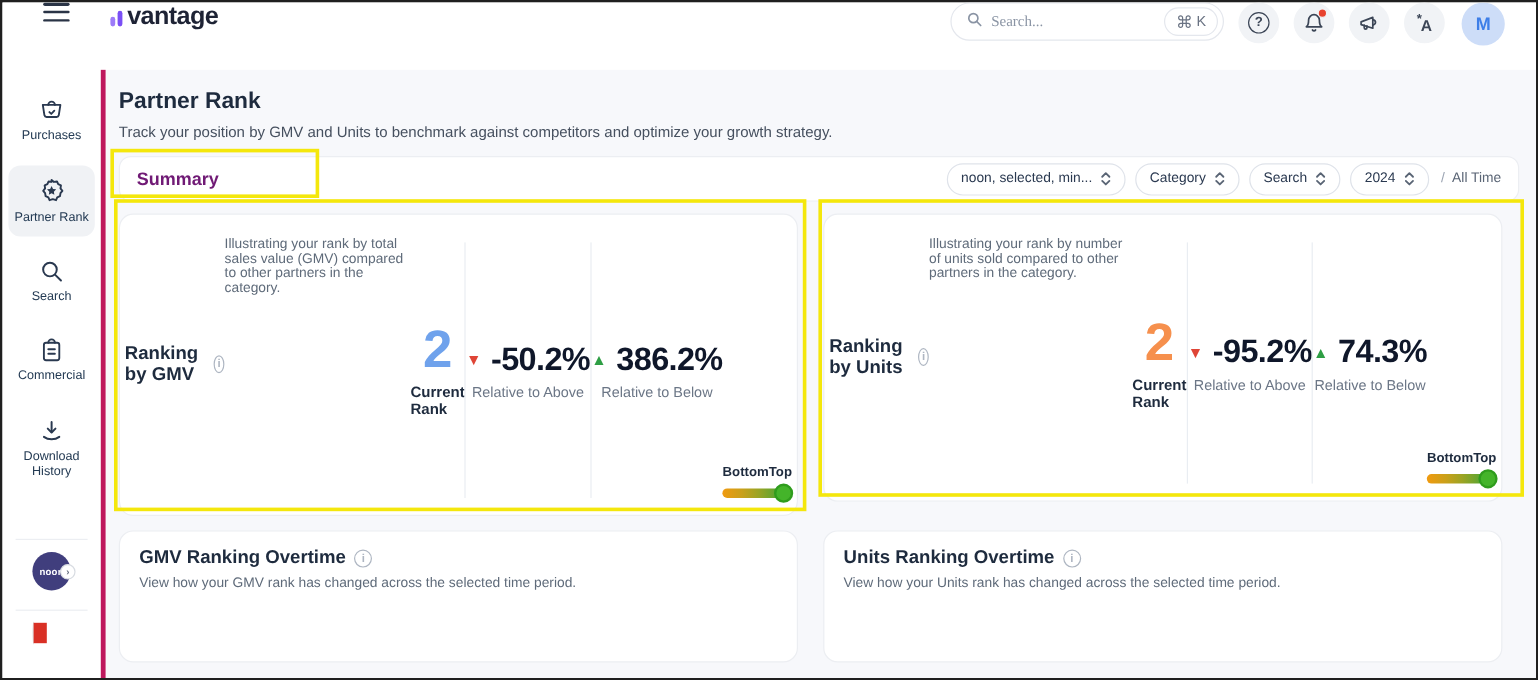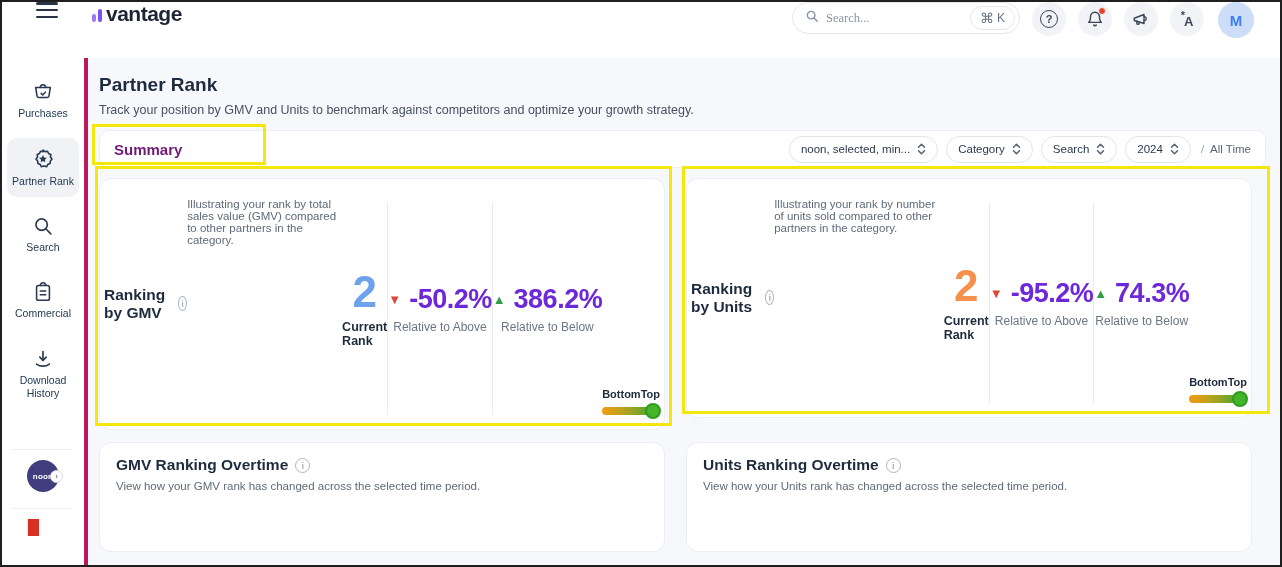--- a/index.html
+++ b/index.html
@@ -69,21 +69,21 @@
   .card-hr { height:1px; background:#eef0f4; margin-top:11px; }
   .stats { display:flex; margin-top:10px; flex:1; }
   .stat { flex:1; display:flex; flex-direction:column; align-items:center; justify-content:center; gap:3px; }
   .stat + .stat { border-left:1px solid #e9edf2; }
   .rank-num { font-size:44px; font-weight:800; line-height:1; }
   .stat-main-label { font-size:12.5px; font-weight:700; color:#1e2b3e; margin-top:3px; }
   .stat-value-row { display:flex; align-items:center; gap:8px; }
   .tri { font-size:13px; line-height:1; }
   .tri.down { color:#df4536; }
   .tri.up { color:#2e9e44; }
-  .stat-value { font-size:27px; font-weight:800; color:#6d28d9; letter-spacing:-0.5px; }
+  .stat-value { font-size:27px; font-weight:800; color:#0f172a; letter-spacing:-0.5px; }
   .stat-sub-label { font-size:12px; color:#6b7686; margin-top:2px; }
   .scale { margin-top:auto; }
   .scale-labels { display:flex; justify-content:space-between; font-size:11px; font-weight:700; color:#1e2b3e; }
   .scale-bar { position:relative; margin-top:7px; height:8px; border-radius:4px; background:linear-gradient(90deg,#f09a10 0%,#c9a01a 28%,#9aa424 52%,#5ba531 78%,#13a14b 100%); }
   .scale-knob { position:absolute; right:-1px; top:-4px; width:16px; height:16px; border-radius:50%; background:#44b42a; border:2px solid #2f9c1d; }
 
   .overtime-cards { margin-top:12px; display:flex; gap:21px; }
   .ot-card { background:#fff; border:1px solid #eceef2; border-radius:12px; padding:13px 16px; width:566px; height:110px; }
 
   

